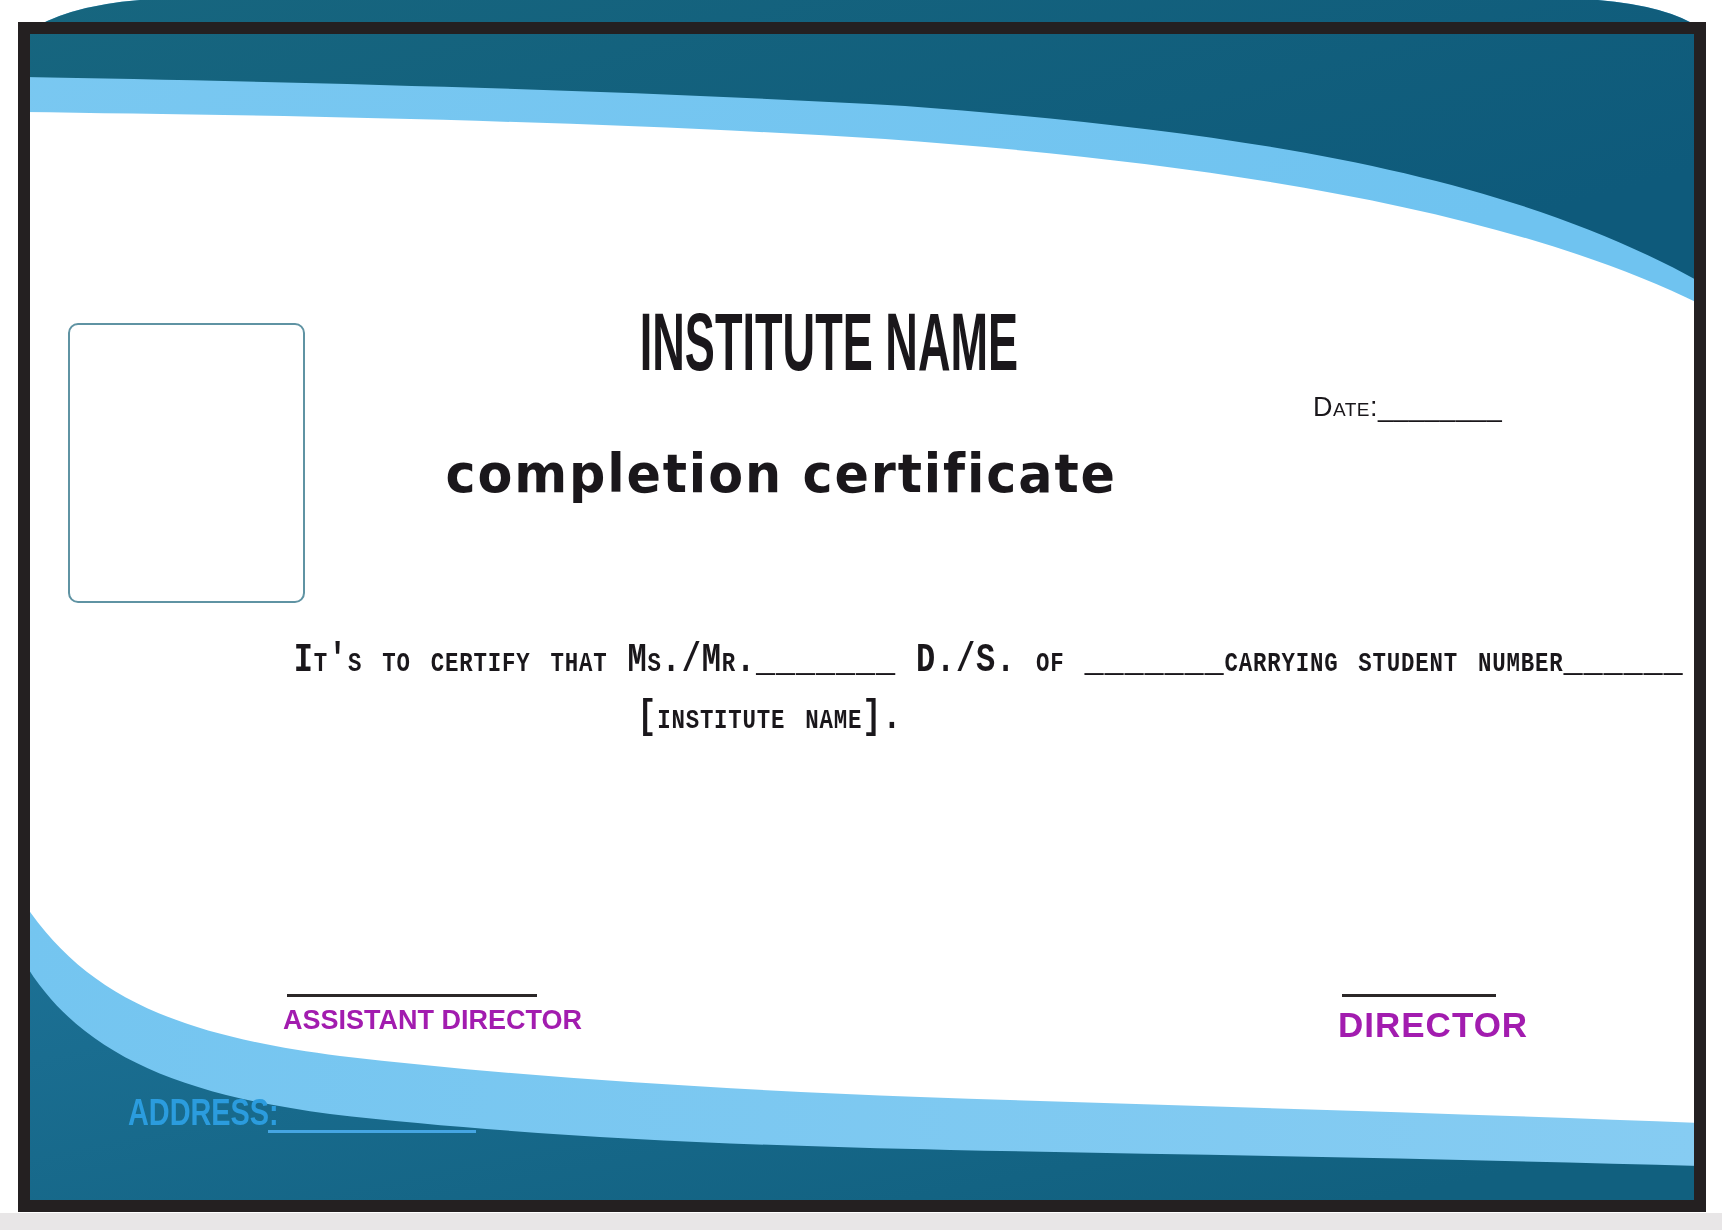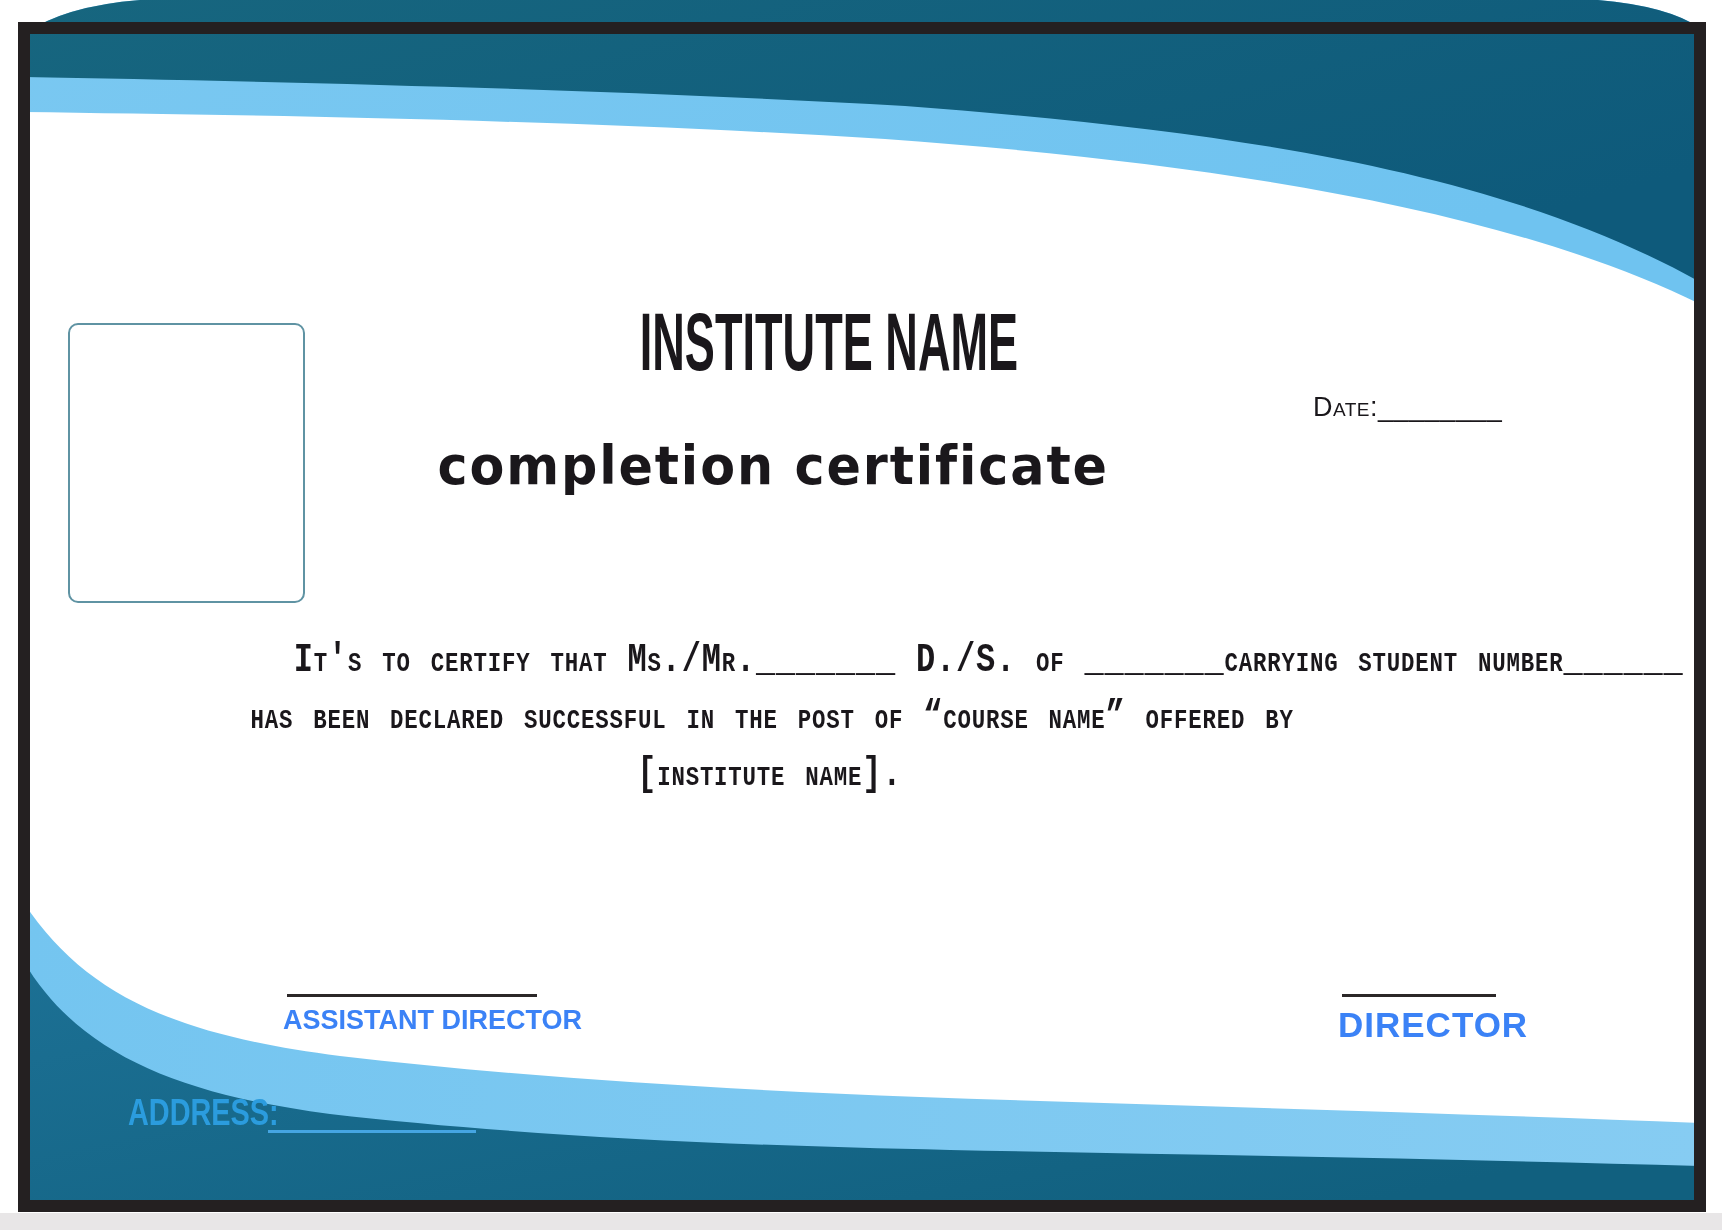--- a/index.html
+++ b/index.html
@@ -26,21 +26,21 @@
   }
   .title .squeeze{display:inline-block;transform:scaleX(0.55);transform-origin:center;}
 
   .date-line{
     position:absolute;left:1313px;top:392px;width:260px;
     font-size:27px;font-weight:normal;font-variant:small-caps;
     letter-spacing:0.5px;white-space:nowrap;
   }
 
   .subtitle{
-    position:absolute;left:365px;top:428px;width:800px;margin:8px;
+    position:absolute;left:365px;top:428px;width:800px;margin:16px;
     text-align:center;
     font-family:"DejaVu Sans", sans-serif;
     font-size:54px;font-weight:bold;line-height:1.1;
     letter-spacing:2px;text-transform:lowercase;white-space:nowrap;
   }
   .subtitle .squeeze{display:inline-block;transform:scaleX(0.94);transform-origin:center;}
 
   .body-text{
     position:absolute;left:120px;top:632px;width:1300px;
     text-align:center;
@@ -48,21 +48,21 @@
     line-height:57px;letter-spacing:1px;
   }
   .body-text p{margin:0;white-space:nowrap;font-family:Liberation Mono, monospace;}
   .body-text .squeeze{display:inline-block;transform:scaleX(0.8);transform-origin:center;}
 
   .sig{position:absolute;text-align:center;}
   .sig-left{left:283px;top:994px;width:258px;}
   .sig-right{left:1338px;top:994px;width:162px;}
   .sig-rule{border-top:3px solid #2B2728;height:0;margin:0 4px 8px 4px;}
   .sig-label{
-    color:#3b82f6;font-weight:bold;white-space:nowrap;
+    color:#a21caf;font-weight:bold;white-space:nowrap;
     font-size:27px;letter-spacing:0px;
   }
   .sig-right .sig-label{font-size:35px;letter-spacing:1px;}
 
   .address{
     position:absolute;left:128px;top:1092px;white-space:nowrap;
   }
   .address-label{
     display:inline-block;transform:scaleX(0.78);transform-origin:left center;
     color:#2B9CDE;font-weight:bold;font-size:37px;letter-spacing:0px;
@@ -117,21 +117,20 @@
   <div class="photo-box"></div>
 
   <h1 class="title"><span class="squeeze">INSTITUTE NAME</span></h1>
 
   <div class="date-line"><span>Date:</span><span>________</span></div>
 
   <h2 class="subtitle"><span class="squeeze">COMPLETION CERTIFICATE</span></h2>
 
   <div class="body-text">
     <p><span class="squeeze">It's to certify that Ms./Mr._______ D./S. of _______carrying student number______</span></p>
-    <p><span class="squeeze">has been declared successful in the post of “course name” offered by</span></p>
     <p><span class="squeeze">[institute name].</span></p>
   </div>
 
   <div class="sig sig-left">
     <div class="sig-rule"></div>
     <div class="sig-label">ASSISTANT DIRECTOR</div>
   </div>
 
   <div class="sig sig-right">
     <div class="sig-rule"></div>

